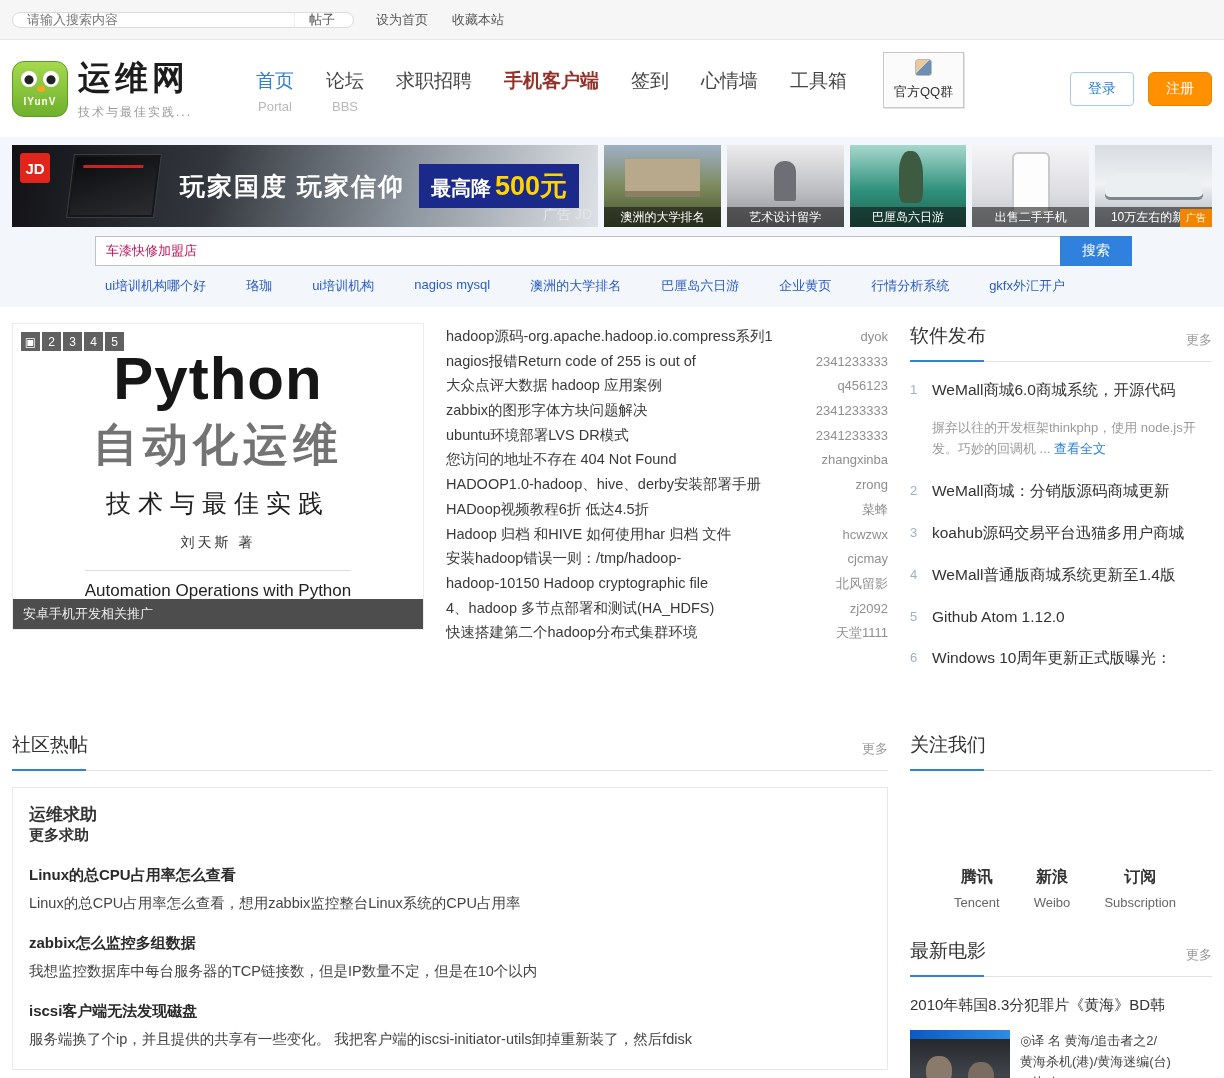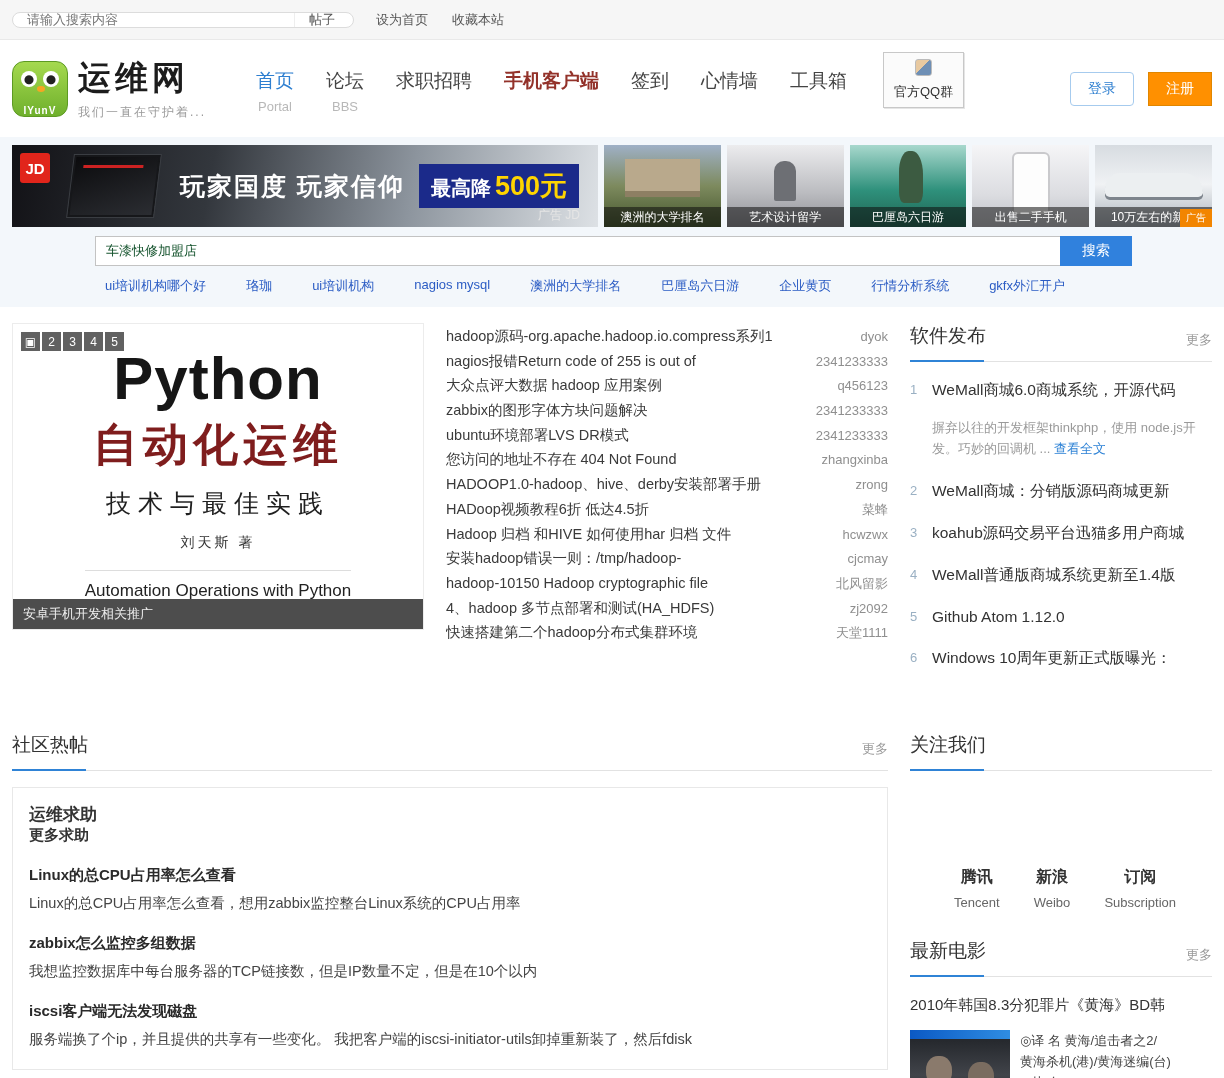--- a/index.html
+++ b/index.html
@@ -21,21 +21,21 @@
   
   .header { height: 97px; display: flex; align-items: center; padding: 0 12px; }
   .logo { display: flex; align-items: center; width: 228px; flex-shrink: 0; }
   .owl { width: 56px; height: 56px; border-radius: 12px; position: relative; flex-shrink: 0;
     background: linear-gradient(180deg,#a5d94f,#6fb02c); border: 1px solid #5d9a23; }
   .owl-eye { position: absolute; top: 9px; width: 16px; height: 16px; border-radius: 50%;
     background: radial-gradient(circle at 50% 55%, #222 0 4px, #fff 5px); }
   .owl-eye.l { left: 8px; } .owl-eye.r { right: 8px; }
   .owl-beak { position: absolute; top: 24px; left: 24px; width: 8px; height: 6px;
     background: #f5a623; border-radius: 50% 50% 60% 60%; }
-  .owl-name { position: absolute; bottom: 0; width: 100%; text-align: center;
+  .owl-name { position: absolute; bottom: 9px; width: 100%; text-align: center;
     font-size: 10px; font-weight: bold; color: #fff; letter-spacing: 1px; }
   .logo-text { margin-left: 10px; }
   .logo-name { font-size: 33px; font-weight: bold; color: #1c1c1c; letter-spacing: 4px; }
   .logo-tag { font-size: 12px; color: #999; margin-top: 3px; letter-spacing: 2px; }
 
   .nav { display: flex; align-items: flex-start; gap: 32px; margin-left: 16px; padding-top: 4px; }
   .nav-item { text-align: center; }
   .nav-label { font-size: 19px; color: #444; }
   .nav-sub { font-size: 13px; color: #b8b8b8; margin-top: 5px; }
   .nav-item.active .nav-label { color: #2e7fd0; }
@@ -43,21 +43,21 @@
 
   .qq-btn { display: flex; align-items: center; gap: 7px; border: 1px solid #c8c8c8;
     background: #fbfbfb; padding: 6px 10px; font-size: 13px; color: #333; margin-left: 36px;
     align-self: flex-start; margin-top: 12px; box-shadow: 1px 1px 0 #e5e5e5; flex-direction: column; }
   .qq-avatar { width: 17px; height: 17px; border-radius: 3px; flex-shrink: 0;
     background: linear-gradient(135deg,#e8c9a0 0 45%, #6e8fb5 45% 100%); border: 1px solid #bbb; }
 
   .auth { margin-left: auto; display: flex; gap: 14px; }
   .btn-login { border: 1px solid #a6cbee; color: #2e7fd0; background: #fff; border-radius: 4px;
     padding: 7px 17px; font-size: 14px; }
-  .btn-register { border: 1px solid #e08600; color: #fff; background: #ff9000; border-radius: 0;
+  .btn-register { border: 1px solid #e08600; color: #fff; background: #ff9000; border-radius: 6px;
     padding: 7px 17px; font-size: 14px; }
 
   
   .ad-section { background: #f3f7fb; padding: 8px 12px 12px; }
   .banner-row { display: flex; gap: 6px; height: 82px; }
   .jd-banner { width: 586px; flex-shrink: 0; position: relative; overflow: hidden;
     display: flex; align-items: center;
     background: linear-gradient(100deg,#121216 0%,#33373d 34%,#8d959e 68%,#dde1e5 100%); }
   .jd-logo { position: absolute; left: 8px; top: 8px; width: 30px; height: 30px; background: #e1251b;
     color: #fff; font-weight: bold; font-size: 15px; display: flex; align-items: center;
@@ -66,21 +66,21 @@
     background: linear-gradient(160deg,#0a0a0c,#2c2e33); transform: skewX(-7deg);
     border: 1px solid #3a3d42; box-shadow: inset 0 0 0 2px #16171a; }
   .laptop::after { content: ""; position: absolute; left: 10px; top: 10px; width: 60px; height: 3px;
     background: #c22; }
   .banner-text { margin-left: 168px; color: #fff; font-size: 25px; font-weight: bold;
     letter-spacing: 2px; white-space: nowrap; z-index: 1; }
   .price-badge { margin-left: 14px; background: #1b2a8a; padding: 4px 12px; display: flex;
     align-items: baseline; gap: 4px; z-index: 1; }
   .price-prefix { color: #fff; font-size: 20px; font-weight: bold; }
   .price-amount { color: #ffd400; font-size: 27px; font-weight: bold; }
-  .ad-mark { position: absolute; right: 18px; bottom: 3px; font-size: 12px; color: #e5e5e5; }
+  .ad-mark { position: absolute; right: 6px; bottom: 3px; font-size: 14px; color: #e5e5e5; }
 
   .thumb { flex: 1; position: relative; overflow: hidden; background: #999; }
   .thumb-caption { position: absolute; left: 0; right: 0; bottom: 0; height: 20px; line-height: 20px;
     background: rgba(15,15,15,.55); color: #fff; font-size: 12px; text-align: center;
     white-space: nowrap; z-index: 2; }
   .thumb1 { background: linear-gradient(180deg,#9fb0c6 0%,#7d8a5e 50%,#44552c 100%); }
   .thumb1::after { content: ""; position: absolute; left: 18%; top: 14px; width: 64%; height: 38px;
     background: #b9a98c; box-shadow: inset 0 -6px 0 #8d7f63; }
   .thumb2 { background: linear-gradient(180deg,#ececee,#bbbcc0 58%,#8e8f95); }
   .thumb2::after { content: ""; position: absolute; left: 40%; top: 16px; width: 22px; height: 40px;
@@ -92,35 +92,35 @@
   .thumb4::after { content: ""; position: absolute; left: 50%; top: 7px; transform: translateX(-50%);
     width: 34px; height: 60px; background: #fdfdfd; border: 2px solid #c9c9cc; border-radius: 6px; }
   .thumb5 { background: linear-gradient(180deg,#d7dce1,#f0f2f4 48%,#a8b0b9); }
   .thumb5::after { content: ""; position: absolute; left: 8%; top: 28px; width: 84%; height: 24px;
     background: #eceff1; border-radius: 16px 20px 5px 5px; box-shadow: 0 3px 0 #7e858d; }
   .ad-tag { position: absolute; right: 0; bottom: 0; background: #f28500; color: #fff;
     font-size: 10px; padding: 2px 6px; z-index: 3; }
 
   .ad-search { display: flex; height: 30px; margin: 9px 80px 0 83px; }
   .ad-search input { flex: 1; border: 1px solid #c3c3c3; border-right: 0; background: #fff;
-    padding: 0 10px; font-size: 13px; color: #14532d; outline: 0; font-family: inherit; }
+    padding: 0 10px; font-size: 13px; color: #be185d; outline: 0; font-family: inherit; }
   .btn-search { width: 72px; background: #3081dd; color: #fff; font-size: 14px; border: 0; }
   .ad-links { display: flex; flex-wrap: nowrap; margin: 11px 0 0 93px; font-size: 13px; }
   .ad-links span { color: #2b5cc4; margin-right: 40px; white-space: nowrap; }
 
   
   .main-top { display: flex; gap: 22px; padding: 0 12px; margin-top: 16px; }
   .slideshow { width: 412px; height: 307px; position: relative; flex-shrink: 0;
     background: #fff; border: 1px solid #ececec; overflow: hidden; }
   .pager { position: absolute; top: 8px; left: 8px; display: flex; gap: 2px; z-index: 3; }
   .pager span { min-width: 19px; height: 19px; background: rgba(0,0,0,.62); color: #fff;
     font-size: 12px; display: flex; align-items: center; justify-content: center; padding: 0 3px; }
   .cover { text-align: center; padding-top: 20px; }
   .cover-python { font-size: 60px; color: #161616; font-weight: 600; letter-spacing: 1px; }
-  .cover-line2 { font-size: 45px; font-weight: bold; color: #7f1d1d; margin-top: 2px; letter-spacing: 5px; }
+  .cover-line2 { font-size: 45px; font-weight: bold; color: #737373; margin-top: 2px; letter-spacing: 5px; }
   .cover-line3 { font-size: 25px; color: #1f1f1f; margin-top: 12px; letter-spacing: 7px; }
   .cover-author { font-size: 14px; color: #333; margin-top: 14px; letter-spacing: 3px; }
   .cover-en { font-size: 17px; color: #222; margin-top: 18px; border-top: 1px solid #ddd;
     display: inline-block; padding-top: 10px; }
   .slide-caption { position: absolute; left: 0; right: 0; bottom: 0; background: rgba(8,8,8,.72);
     color: #efefef; font-size: 13px; padding: 6px 10px; text-align: left; z-index: 2; }
 
   .article-list { flex: 1; padding-top: 1px; min-width: 0; }
   .article-row { display: flex; justify-content: space-between; align-items: baseline;
     line-height: 24.7px; height: 24.7px; font-size: 14.5px; white-space: nowrap; }
@@ -191,21 +191,21 @@
 <div class="header" data-interactable="false">
   <div class="logo" data-interactable="true">
     <div class="owl" data-interactable="false">
       <span class="owl-eye l"></span>
         <span class="owl-eye r"></span>
         <span class="owl-beak"></span>
       <span class="owl-name" data-interactable="false">IYunV</span>
     </div>
     <div class="logo-text">
       <div class="logo-name" data-interactable="false">运维网</div>
-      <div class="logo-tag" data-interactable="false">我们一直在守护着...</div>
+      <div class="logo-tag" data-interactable="false">技术与最佳实践...</div>
     </div>
   </div>
   <div class="nav" data-interactable="false">
     <div class="nav-item active" data-interactable="true">
       <div class="nav-label" data-interactable="false">首页</div>
       <div class="nav-sub" data-interactable="false">Portal</div>
     </div>
     <div class="nav-item" data-interactable="true">
       <div class="nav-label" data-interactable="false">论坛</div>
       <div class="nav-sub" data-interactable="false">BBS</div>

